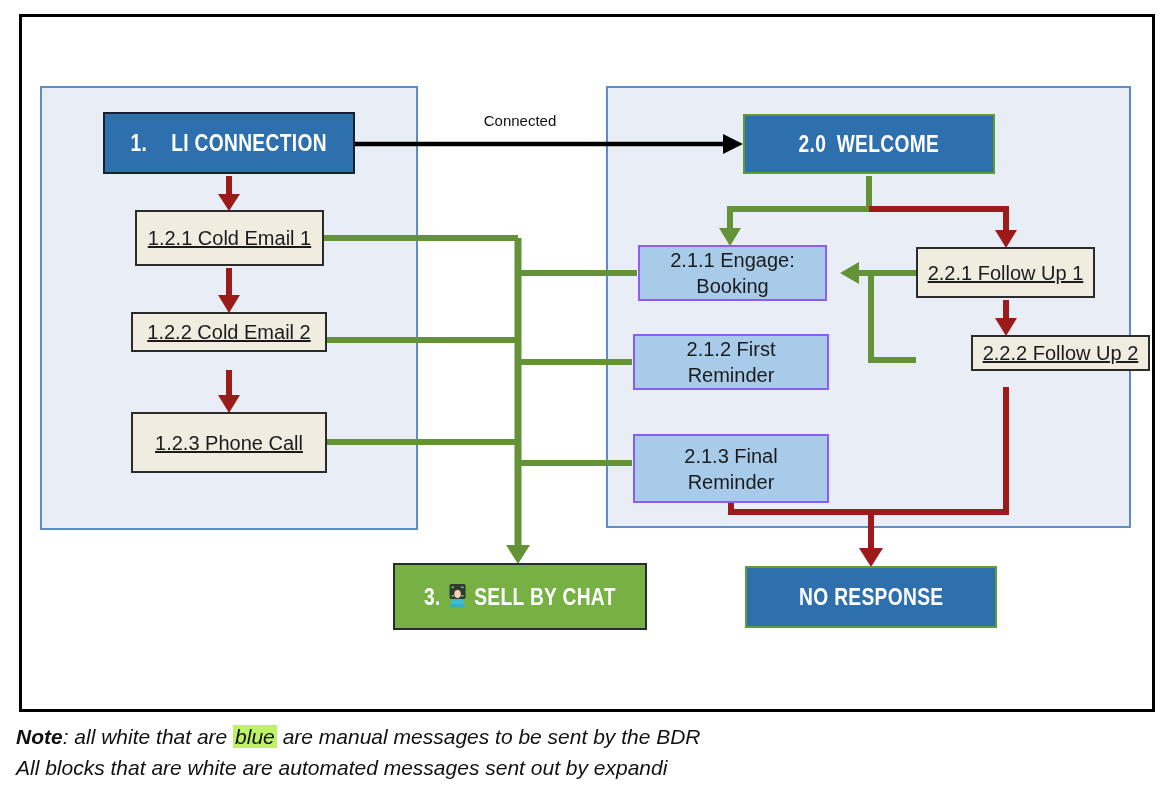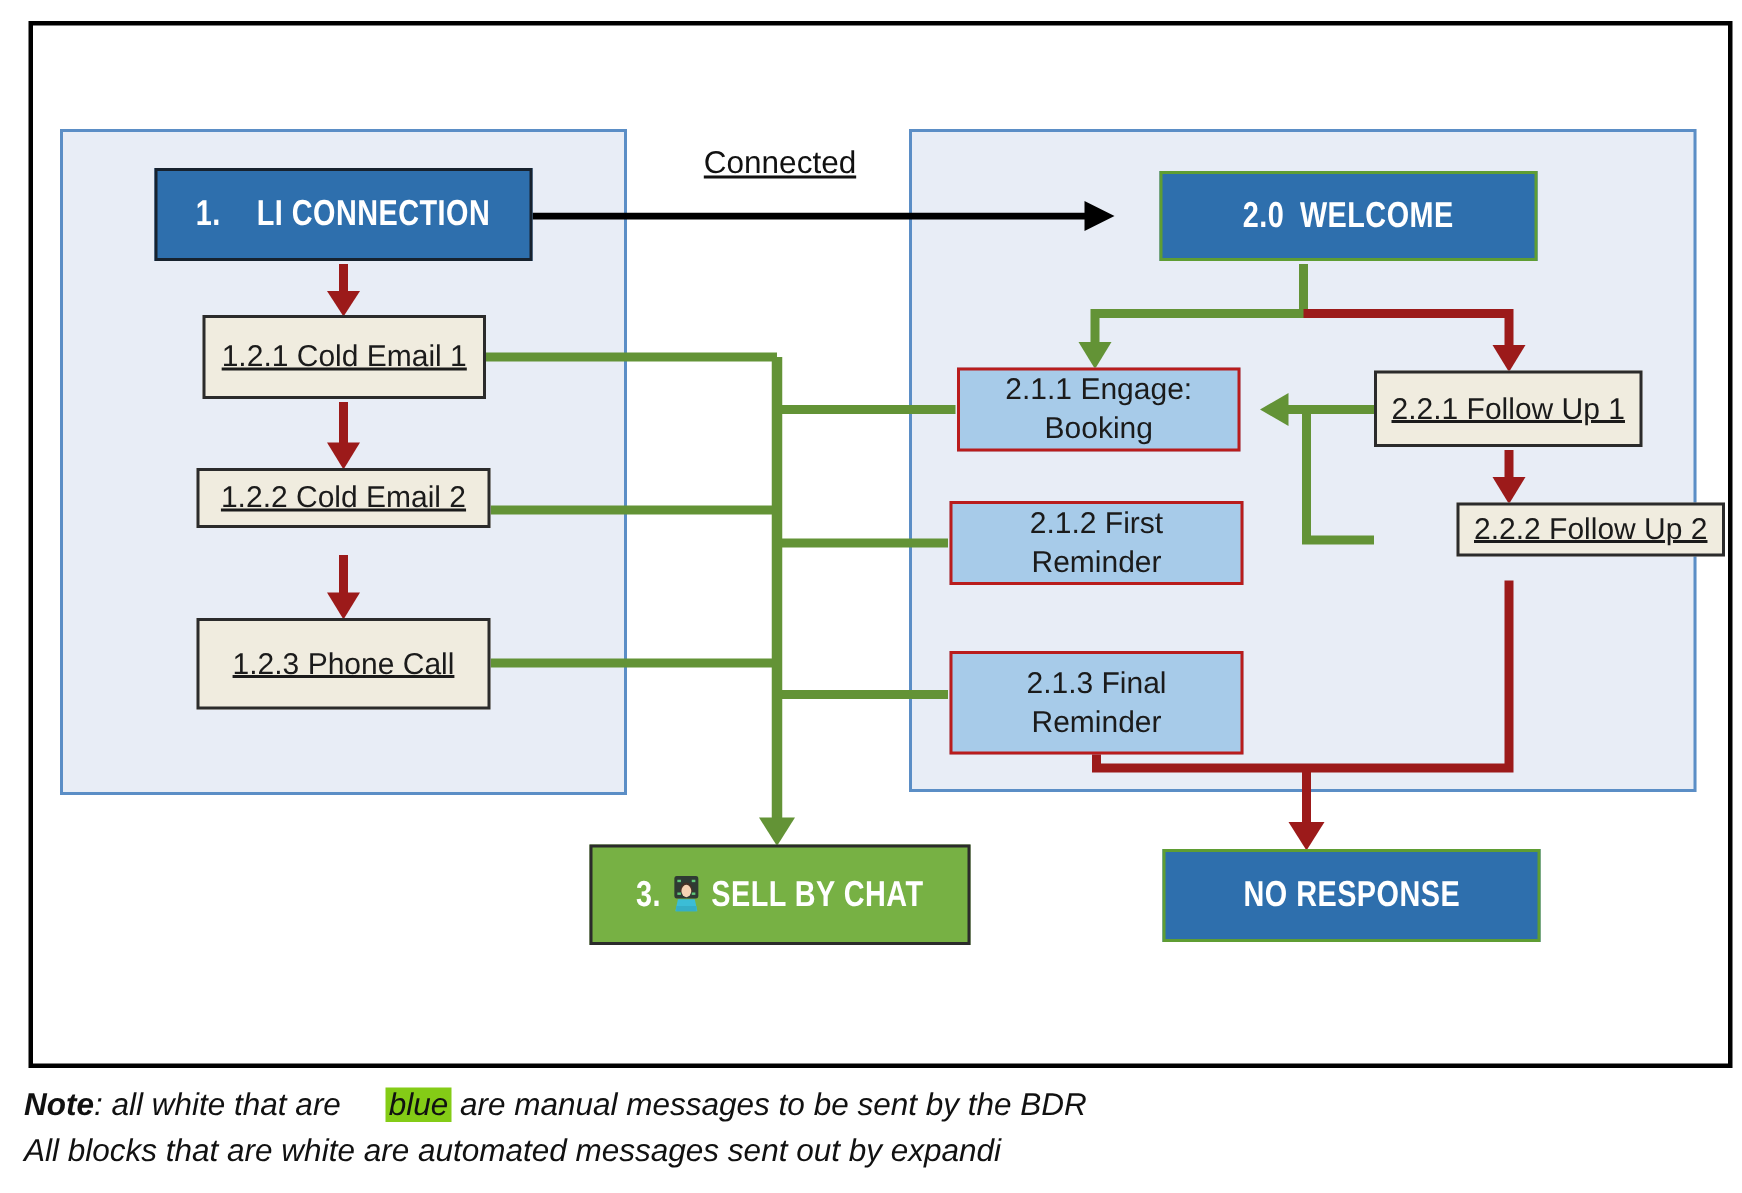--- a/index.html
+++ b/index.html
@@ -7,33 +7,33 @@
           font-family:"Liberation Sans","DejaVu Sans",sans-serif;overflow:hidden;}
   .frame{position:absolute;left:19px;top:14px;width:1130px;height:692px;
          border:3px solid #000;background:#fff;}
   .panel{position:absolute;background:#e8edf6;border:2px solid #5b8ec6;box-sizing:border-box;}
   .panel-left{left:40px;top:86px;width:378px;height:444px;}
   .panel-right{left:606px;top:86px;width:525px;height:442px;}
   .wires{position:absolute;left:0;top:0;width:1161px;height:795px;}
   .node{position:absolute;box-sizing:border-box;display:flex;align-items:center;
         justify-content:center;text-align:center;font-size:20px;color:#1b1b1b;line-height:26px;}
   .blue{background:#2e6fad;border:2px solid #17222e;color:#fff;}
-  .greenb{border:2px solid #5f9d33;margin-left:30px;}
+  .greenb{border:2px solid #5f9d33;}
   .cream{background:#f0ecdf;border:2px solid #2b2b2b;text-decoration:underline;}
-  .lblue{background:#a7cbe9;border:2px solid #b91c1c;}
+  .lblue{background:#a7cbe9;border:2px solid #8b5cf6;}
   .green{background:#77b144;border:2px solid #2b2b2b;color:#fff;}
   .hdrwrap{display:flex;align-items:center;justify-content:center;transform:scaleX(0.8);
            font-weight:700;font-size:24px;letter-spacing:.4px;white-space:nowrap;color:#fff;}
   .g26{width:30px;} .g12{width:13px;} .g6{width:6px;}
-  .lbl-connected{position:absolute;left:420px;top:97px;width:200px;text-align:center;
-                 font-size:21px;color:#111;text-decoration:underline;}
+  .lbl-connected{position:absolute;left:420px;top:112px;width:200px;text-align:center;
+                 font-size:15px;color:#111;}
   .note{position:absolute;left:16px;top:721px;width:1120px;font-style:italic;
         font-size:21px;line-height:31px;color:#111;}
   .note .b{font-weight:700;font-style:italic;}
-  .hl{background:#84cc16;padding:0 2px;margin-left:24px;}
+  .hl{background:#bef264;padding:0 2px;}
   .icon-tech{width:30px;height:26px;display:inline-block;}
 </style>
 </head>
 <body>
 
 <div class="canvas">
 
   <div class="frame"></div>
   <div class="panel panel-left"></div>
   <div class="panel panel-right"></div>

